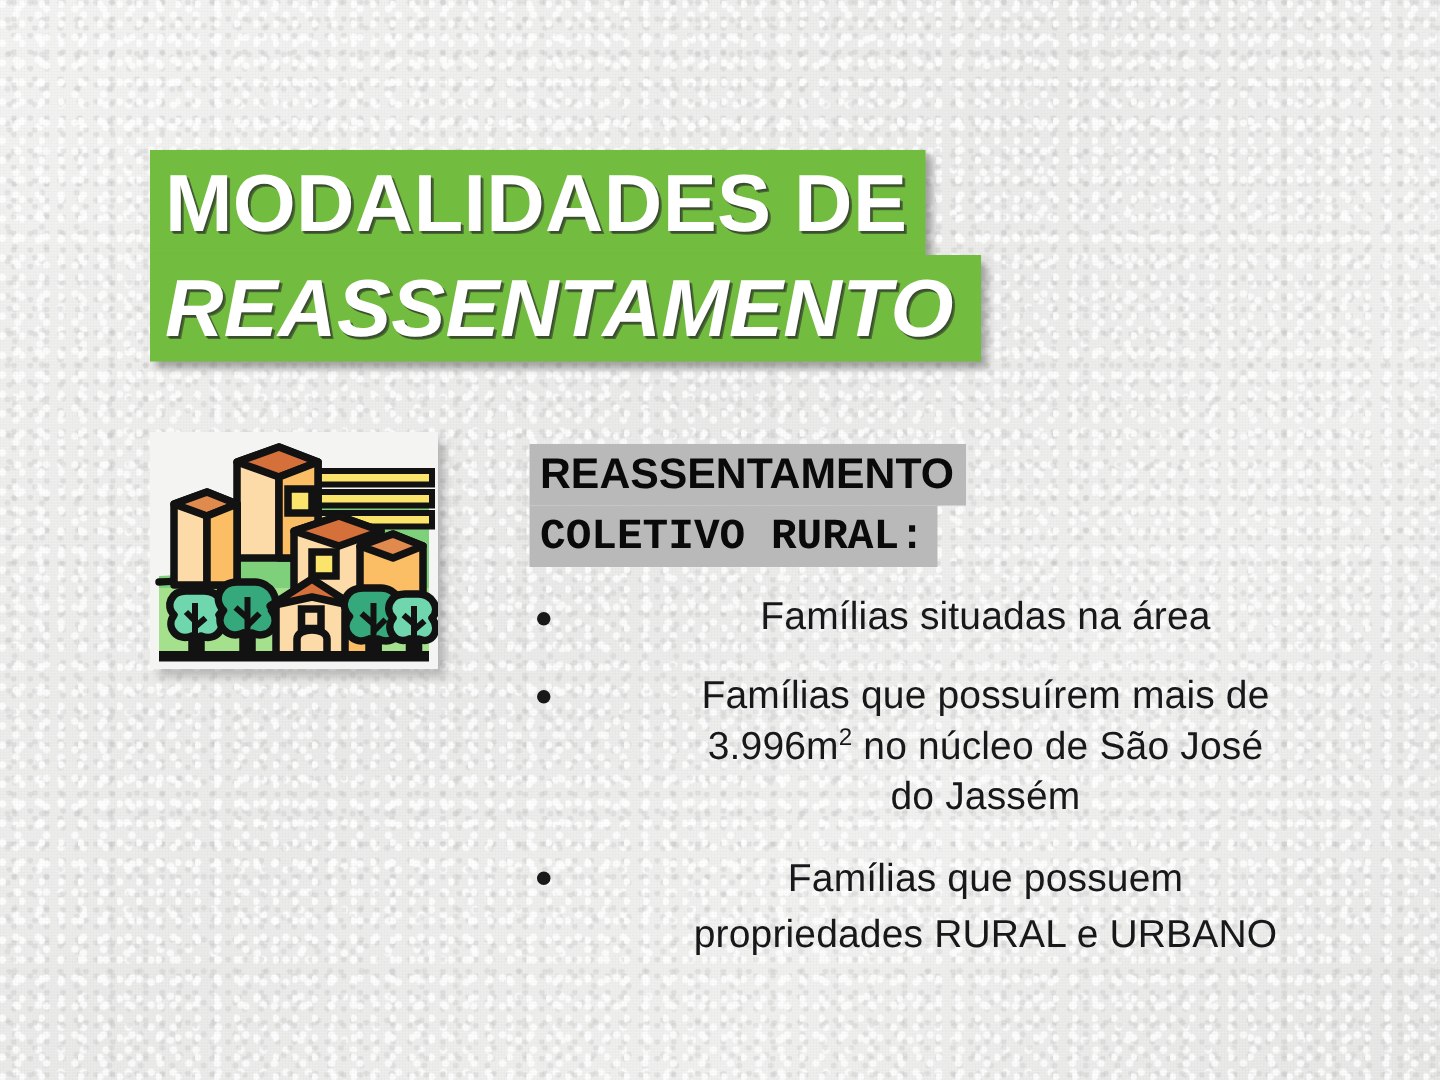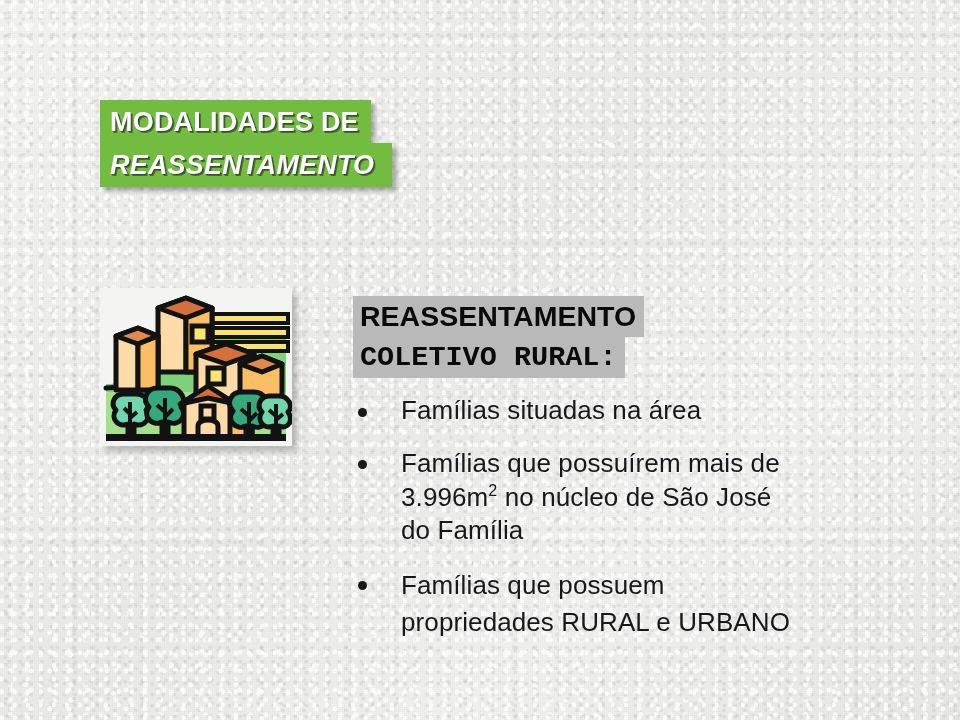--- a/index.html
+++ b/index.html
@@ -33,21 +33,21 @@
     mix-blend-mode:multiply;opacity:.55;
   }
 
   
   .title-block{position:absolute;left:100px;top:100px;z-index:5;}
   .title-line{
     display:table;
     background:#72bd3f;
     color:#ffffff;
     font-weight:bold;
-    font-size:27px;
+    font-size:54px;
     line-height:1.0;
     letter-spacing:.2px;
     padding:9px 12px 8px 10px;
     white-space:nowrap;
     text-shadow:
       2px 2px 0 rgba(40,40,40,.55),
       1px 1px 0 rgba(40,40,40,.45);
     box-shadow:4px 4px 5px rgba(60,60,60,.42);
   }
   .title-line.l2{font-style:italic;margin-top:-1px;padding-right:18px;}
@@ -85,21 +85,21 @@
     margin-bottom:19px;
     letter-spacing:.1px;
   }
   .bullet:last-child{margin-bottom:0;line-height:1.42;}
   .bullet .dot{
     position:absolute;left:5px;top:.52em;
     width:9px;height:9px;border-radius:50%;
     background:#191919;
   }
   .bullet sup{font-size:.62em;vertical-align:super;line-height:0;}
-  .nowrapline{display:block;}
+  .nowrapline{display:block;text-align:center;}
 </style>
 </head>
 <body>
 
 <div id="slide"></div>
 
 <div class="title-block">
   <div class="title-line l1">MODALIDADES DE</div>
   <div class="title-line l2">REASSENTAMENTO</div>
 </div>
@@ -197,21 +197,21 @@
 
     <li class="bullet">
       <span class="dot"></span>
       <span class="nowrapline">Famílias situadas na área</span>
     </li>
 
     <li class="bullet">
       <span class="dot"></span>
       <span class="nowrapline">Famílias que possuírem mais de</span>
       <span class="nowrapline"><span>3.996m</span><sup>2</sup><span> no núcleo de São José</span></span>
-      <span class="nowrapline">do Família</span>
+      <span class="nowrapline">do Jassém</span>
     </li>
 
     <li class="bullet">
       <span class="dot"></span>
       <span class="nowrapline">Famílias que possuem</span>
       <span class="nowrapline">propriedades RURAL e URBANO</span>
     </li>
 
   </ul>
 </div>

